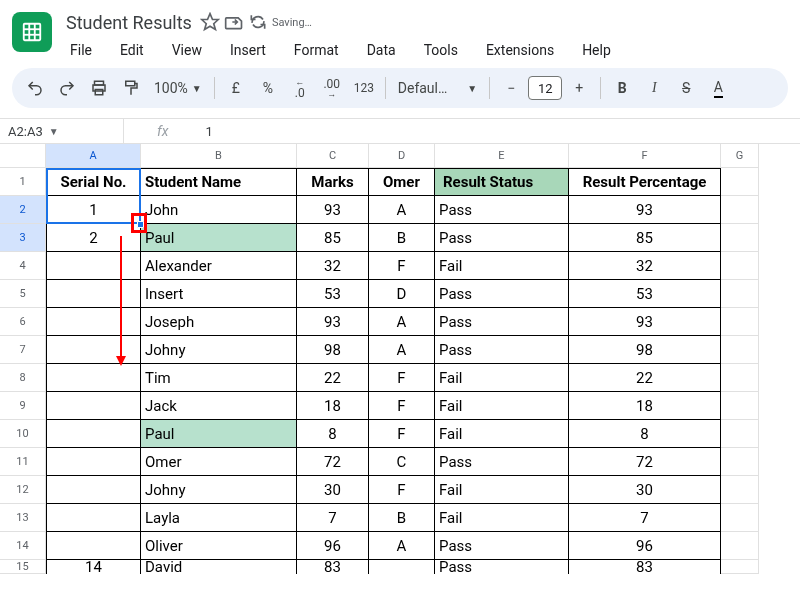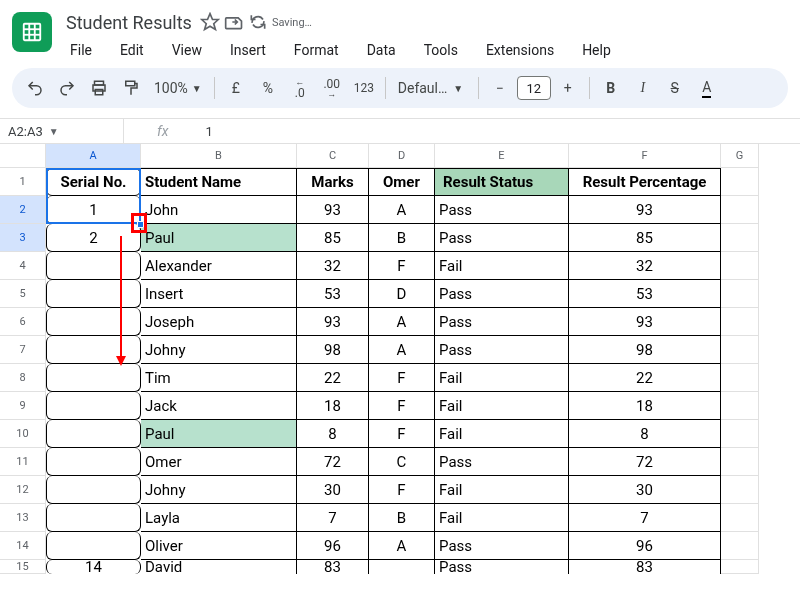--- a/index.html
+++ b/index.html
@@ -59,21 +59,21 @@
   .tbtn {
     min-width: 30px; height: 30px;
     display:flex; align-items:center; justify-content:center;
     border-radius: 4px;
     color:#444746;
     font-size: 14px;
   }
   .tbtn svg { width:18px; height:18px; }
   .tsep { width:1px; height:22px; background:#c7c7c7; margin: 0 4px;}
   .zoom-label { padding: 0 6px; font-size:14px; color:#444746; display:flex; align-items:center; gap:4px;}
-  .font-label { padding: 0 6px; font-size:14px; color:#444746; display:flex; align-items:center; gap:6px; min-width:80px;}
+  .font-label { padding: 0 6px; font-size:14px; color:#444746; display:flex; align-items:center; gap:20px; min-width:80px;}
   .font-size-box {
     border:1px solid #747775; border-radius:4px; width:34px; height:24px;
     display:flex; align-items:center; justify-content:center; font-size:13px;
     background:#fff;
   }
   .formula-row {
     display:flex; align-items:center; border-top:1px solid #e0e0e0; border-bottom:1px solid #e0e0e0;
     height: 26px; font-size:13px;gap:23px;
   }
   .name-box {
@@ -102,21 +102,21 @@
     border-right:1px solid #000; border-bottom:1px solid #000;
     height:28px; display:flex; align-items:center; padding:0 4px;
     font-size:15px; color:#000; background:#fff;
   }
   .cell.cut { height:14px; overflow:hidden; border-bottom:none;}
   .cell.center { justify-content:center; }
   .cell.bold { font-weight:700; }
   .cell.noBR { border-right:1px solid #e0e0e0;}
   .cell.noBB { border-bottom:1px solid #e0e0e0;}
   .cell.topborder { border-top:1px solid #000;}
-  .cell.leftborder { border-left:1px solid #000;border-radius:6px;}
+  .cell.leftborder { border-left:1px solid #000;}
   .hdr.selcol { background:#d3e3fd; color:#0b57d0;}
   .rhdr.selrow { background:#d3e3fd; color:#0b57d0;}
   .green { background:#b7e1cd !important;}
   .greenH { background:#a8d7b9 !important;padding-left:8px;}
   
   .sel-rect {
     position:absolute;
     border:1px solid #1a73e8;
     background:rgba(26,115,232,0.06);
     pointer-events:none;

